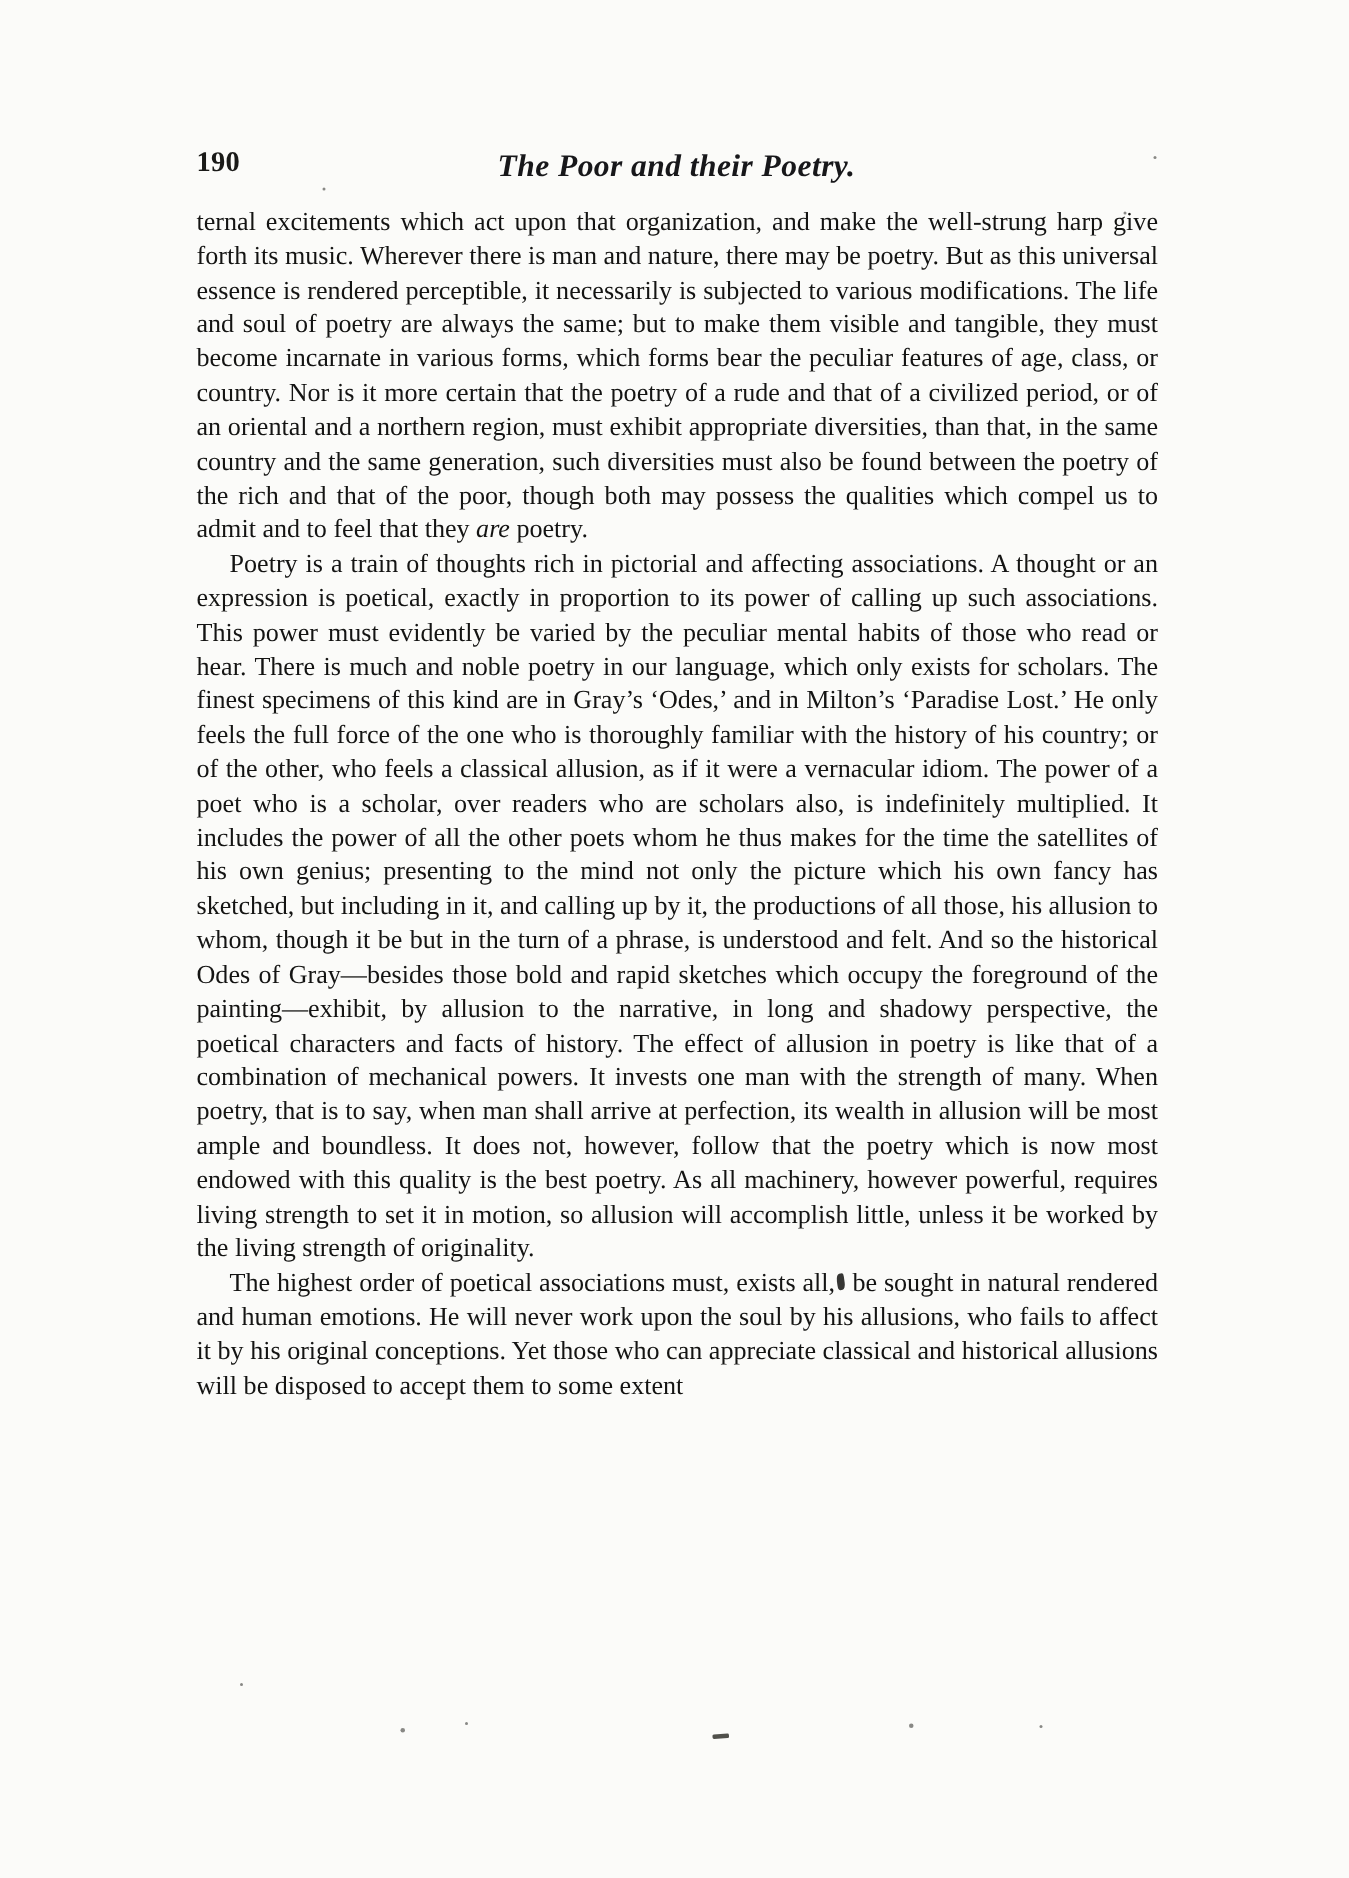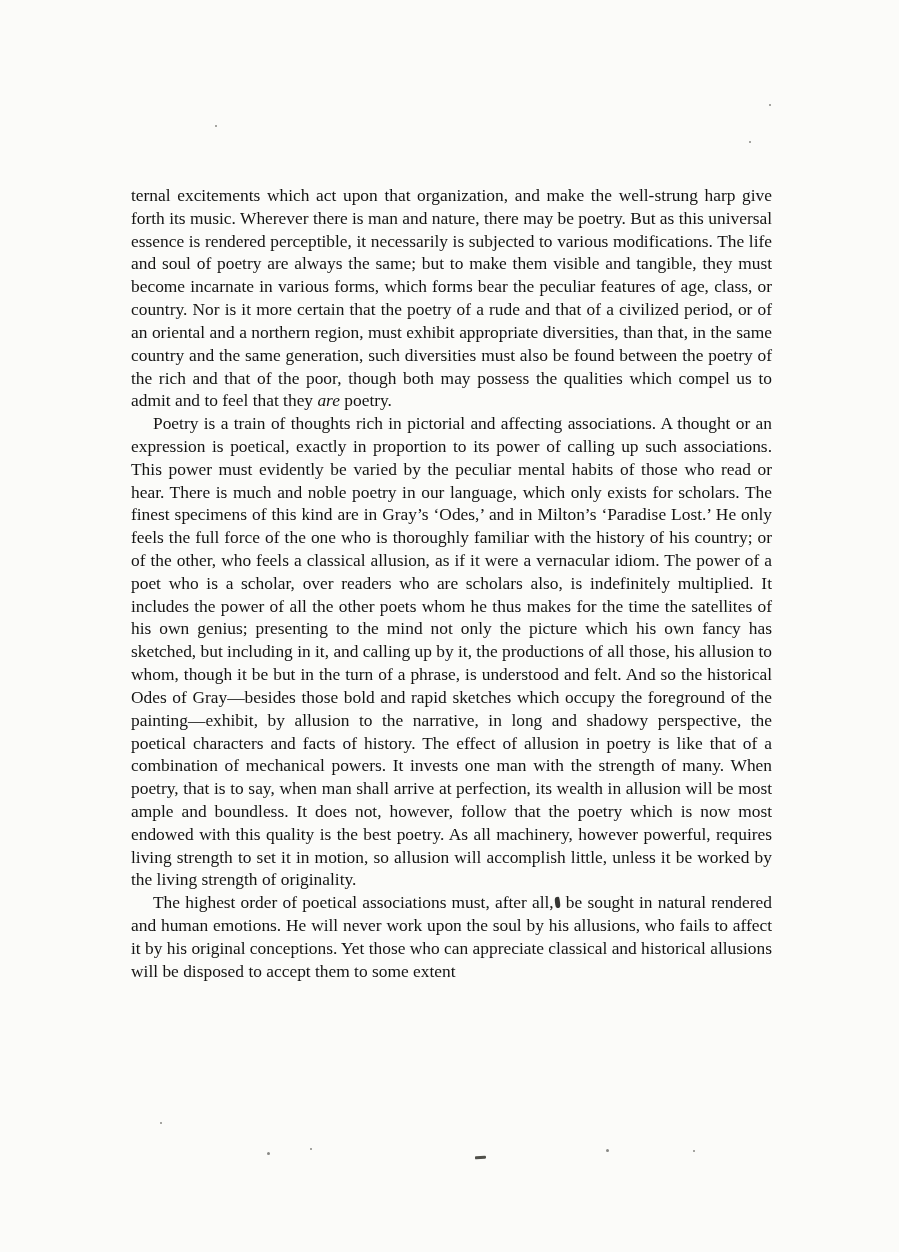--- a/index.html
+++ b/index.html
@@ -54,21 +54,20 @@
   .textblock {
     position: absolute;
     left: 131px;
     top: 136px;
     width: 641px;
     color: #141413;
     font-size: 17.4px;
     line-height: 22.82px;
     text-align: justify;
     text-justify: inter-word;
-    margin-top: 48px;
     -webkit-font-smoothing: none;
   }
   .para {
     margin: 0;
     text-indent: 22px;
     text-align: justify;
   }
   .para.first {
     text-indent: 0;
   }
@@ -111,28 +110,32 @@
     opacity: .8;
     transform: rotate(-4deg);
     border-radius: 1px;
   }
 </style>
 </head>
 <body>
 
 <div class="page" style="background: rgb(251, 251, 249);">
 
+  <div class="running-head">
+    <span class="folio">190</span>
+    <span class="head-title">The Poor and their Poetry.</span>
+  </div>
 
   <div class="textblock" style="color: rgb(20, 20, 19);">
 
     <p class="para first"><span>ternal excitements which act upon that organization, and make the well-strung harp give forth its music. Wherever there is man and nature, there may be poetry. But as this universal essence is rendered perceptible, it necessarily is subjected to various modifications. The life and soul of poetry are always the same; but to make them visible and tangible, they must become incarnate in various forms, which forms bear the peculiar features of age, class, or country. Nor is it more certain that the poetry of a rude and that of a civilized period, or of an oriental and a northern region, must exhibit appropriate diversities, than that, in the same country and the same generation, such diversities must also be found between the poetry of the rich and that of the poor, though both may possess the qualities which compel us to admit and to feel that they </span><em>are</em><span> poetry.</span></p>
 
     <p class="para"><span>Poetry is a train of thoughts rich in pictorial and affecting associations. A thought or an expression is poetical, exactly in proportion to its power of calling up such associations. This power must evidently be varied by the peculiar mental habits of those who read or hear. There is much and noble poetry in our language, which only exists for scholars. The finest specimens of this kind are in Gray’s ‘Odes,’ and in Milton’s ‘Paradise Lost.’ He only feels the full force of the one who is thoroughly familiar with the history of his country; or of the other, who feels a classical allusion, as if it were a vernacular idiom. The power of a poet who is a scholar, over readers who are scholars also, is indefinitely multiplied. It includes the power of all the other poets whom he thus makes for the time the satellites of his own genius; presenting to the mind not only the picture which his own fancy has sketched, but including in it, and calling up by it, the productions of all those, his allusion to whom, though it be but in the turn of a phrase, is understood and felt. And so the historical Odes of Gray—besides those bold and rapid sketches which occupy the foreground of the painting—exhibit, by allusion to the narrative, in long and shadowy perspective, the poetical characters and facts of history. The effect of allusion in poetry is like that of a combination of mechanical powers. It invests one man with the strength of many. When poetry, that is to say, when man shall arrive at perfection, its wealth in allusion will be most ample and boundless. It does not, however, follow that the poetry which is now most endowed with this quality is the best poetry. As all machinery, however powerful, requires living strength to set it in motion, so allusion will accomplish little, unless it be worked by the living strength of originality.</span></p>
 
-    <p class="para"><span>The highest order of poetical associations must, after all,</span><span class="smudge"></span><span> be sought in natural rendered and human emotions. He will never work upon the soul by his allusions, who fails to affect it by his original conceptions. Yet those who can appreciate classical and historical allusions will be disposed to accept them to some extent</span></p>
+    <p class="para"><span>The highest order of poetical associations must, exists all,</span><span class="smudge"></span><span> be sought in natural rendered and human emotions. He will never work upon the soul by his allusions, who fails to affect it by his original conceptions. Yet those who can appreciate classical and historical allusions will be disposed to accept them to some extent</span></p>
 
   </div>
 
   <span class="speck" style="left:267px;top:1152px;width:3px;height:3px;"></span>
   <span class="speck" style="left:310px;top:1148px;width:2px;height:2px;"></span>
   <span class="speck" style="left:606px;top:1149px;width:3px;height:3px;"></span>
   <span class="speck" style="left:693px;top:1150px;width:2px;height:2px;"></span>
   <span class="speck" style="left:160px;top:1122px;width:2px;height:2px;"></span>
   <span class="speck" style="left:749px;top:141px;width:2px;height:2px;"></span>
   <span class="speck" style="left:769px;top:104px;width:2px;height:2px;"></span>

